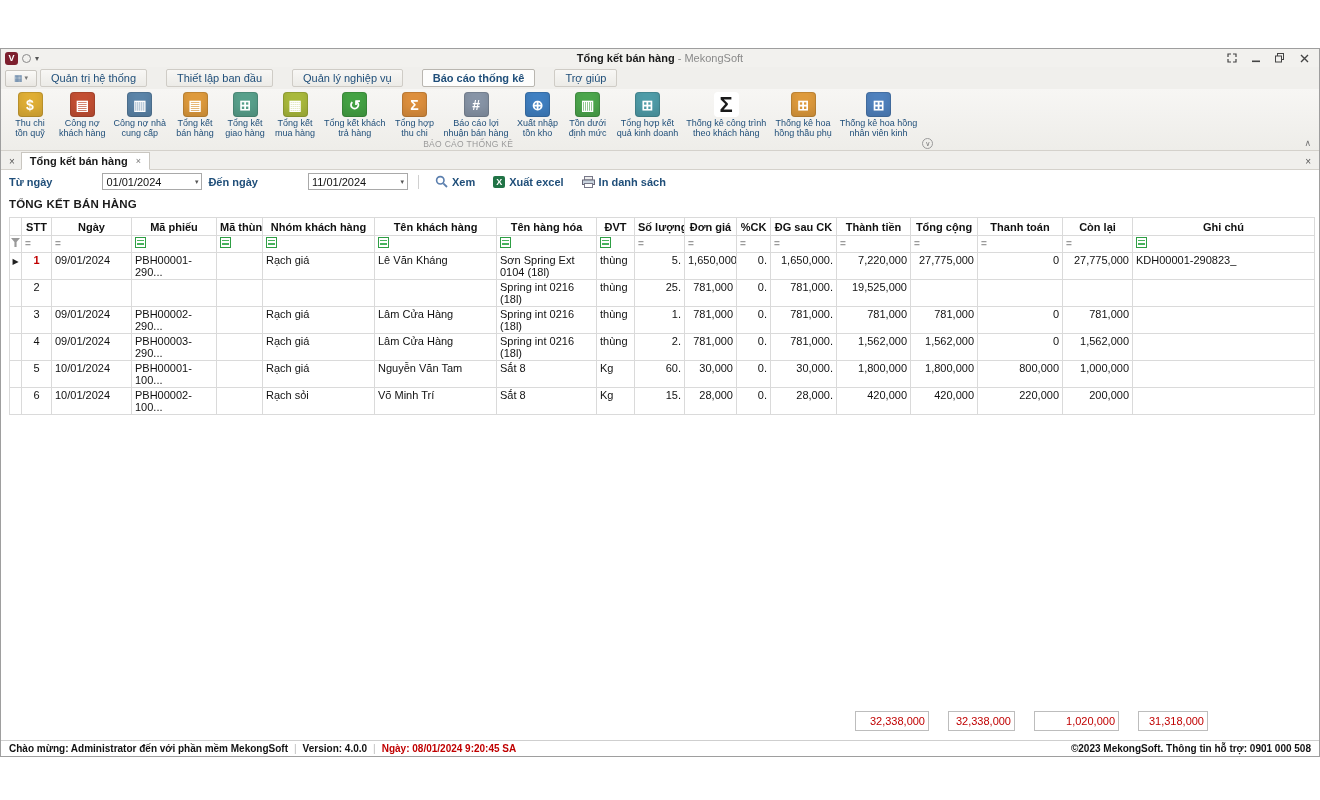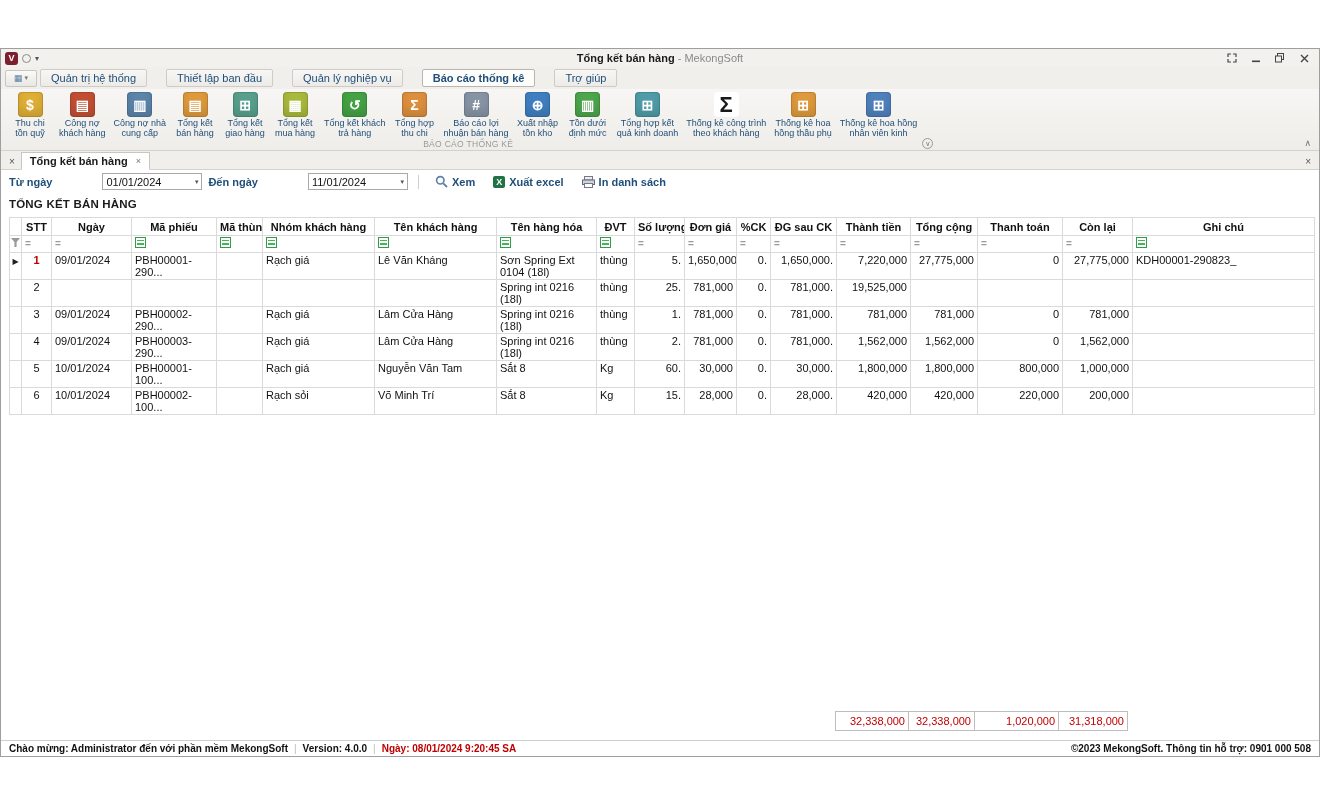--- a/index.html
+++ b/index.html
@@ -76,21 +76,21 @@
   .grid td.ind, .grid th.ind { padding:1px 1px; text-align:center;}
   .grid td.stt { text-align:center;}
   .grid td.stt-sel { color:#c00000; font-weight:bold;}
   .rowmark { font-size:8px; color:#222; line-height:12px;}
   .eq { color:#9a9a9a; font-size:10px; font-weight:bold;}
   .funnel { display:inline-block; width:9px; height:9px; background:#999;
     clip-path:polygon(0 0,100% 0,62% 45%,62% 100%,38% 100%,38% 45%);}
   .tfilter { display:inline-block; width:11px; height:11px; border:1px solid #2e9e44;
     background-image:repeating-linear-gradient(to bottom, transparent 0 2px, #47b25c 2px 3.5px); background-clip:content-box; padding:1px;}
 
-  .summary { display:flex; margin-top:auto; margin-bottom:4px; font-size:11px;}
+  .summary { display:flex; margin-top:auto; margin-bottom:4px; font-size:11px;gap:20px;}
   .sspace { height:20px;}
   .scell { height:20px; border:1px solid #bdbdbd; margin-left:-1px; color:#c00000; text-align:right;
     padding:3px 3px 0 0; background:#fff;}
 
   
   .statusbar { height:16px; background:#fff; border-top:1px solid #cfcfcf; display:flex; align-items:center;
     padding:0 8px; font-size:10px; color:#111; flex:0 0 auto;}
   .sb { font-weight:bold;}
   .sb.red { color:#c00000;}
   .sbsep { color:#bbb; margin:0 6px;}

